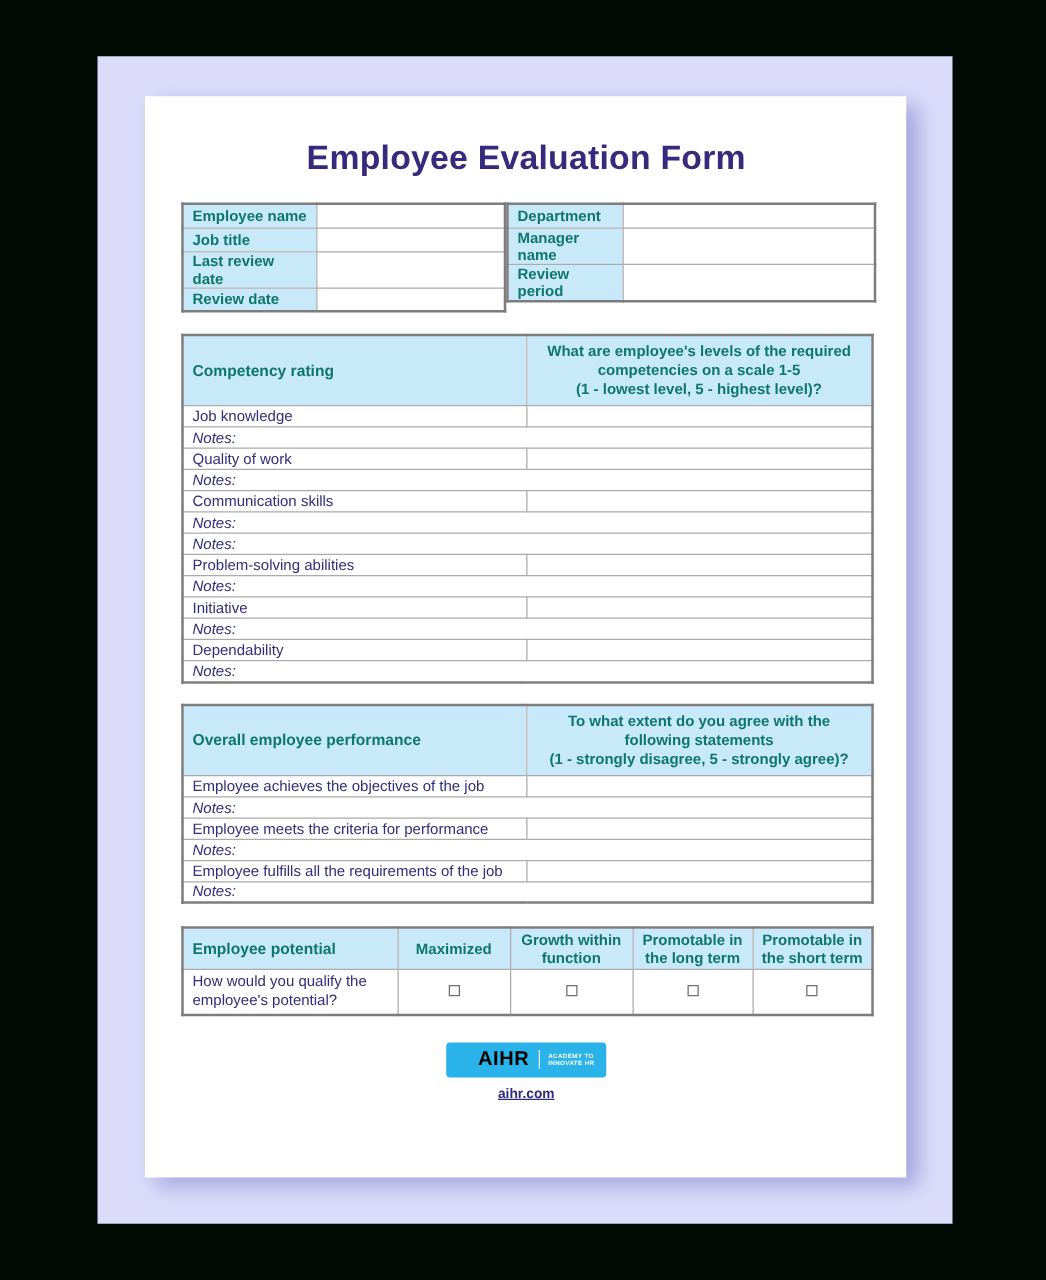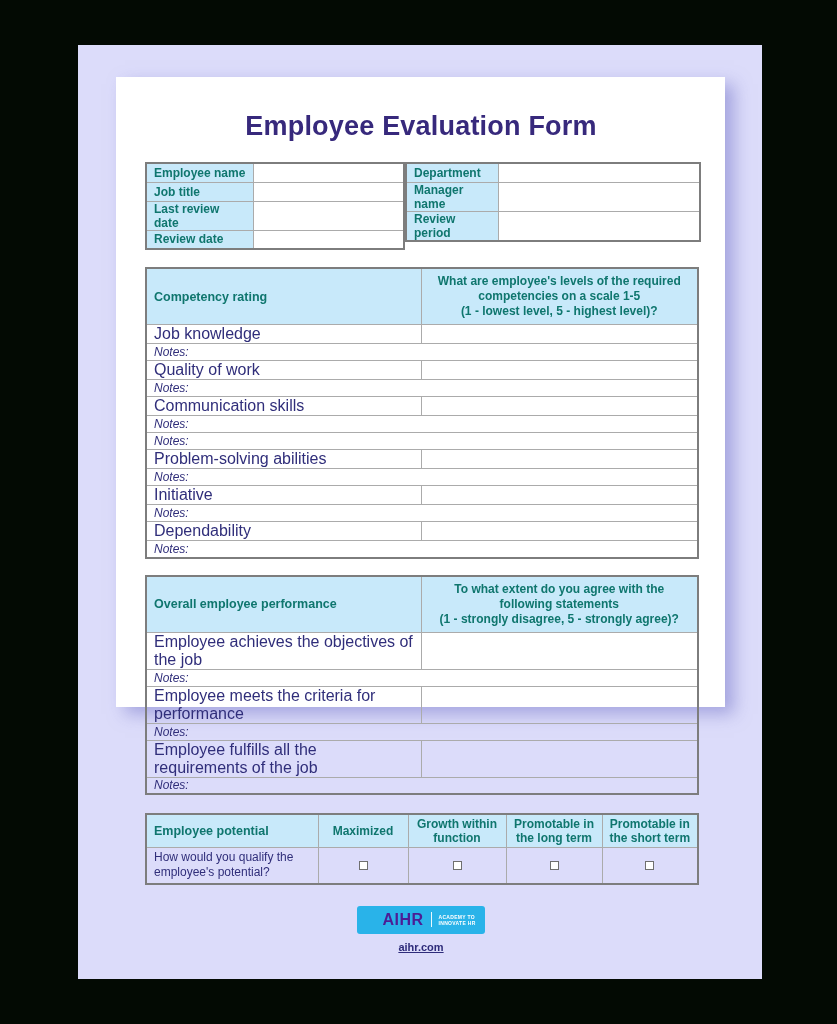--- a/index.html
+++ b/index.html
@@ -15,21 +15,21 @@
   }
   .mat {
     position: absolute;
     left: 78px; top: 45px;
     width: 684px; height: 934px;
     background: #dcdcfa;
   }
   .sheet {
     position: absolute;
     left: 38px; top: 32px;
-    width: 609px; height: 630px;
+    width: 609px; height: 865px;
     background: #ffffff;
     box-shadow: 9px 7px 16px rgba(118,118,200,0.55);
     color: #302e7a;
   }
   .content { padding: 0 28px 0 29px; }
 
   h1.title {
     margin-top: 34px;
     text-align: center;
     font-size: 27px;
@@ -66,21 +66,21 @@
   td.head-right {
     width: 277px;
     text-align: center;
     font-weight: bold;
     font-size: 12px;
     line-height: 15px;
     padding: 5px 8px;
   }
   .comp { margin-top: 17px; }
   .perf { margin-top: 16px; }
-  table.main td.row-label { height: 17px; font-size: 16px; padding: 0 7px; }
+  table.main td.row-label { height: 17px; font-size: 12px; padding: 0 7px; }
   table.main td.rating-cell { height: 17px; }
   table.main td.notes {
     height: 17px;
     font-size: 12px;
     font-style: italic;
     padding: 0 7px;
   }
 
   table.potential { width: 552px; margin-top: 18px; border-radius: 26px; }
   .potential td.lbl.pot-head { width: 172px; vertical-align: middle; padding: 0 7px; font-size: 12.5px; height: 33px; }
@@ -113,21 +113,21 @@
   .footer { margin-top: 21px; text-align: center; }
   .logo {
     display: inline-flex;
     align-items: center;
     background: #29b3e9;
     height: 28px;
     padding: 0 9px;
     border-radius: 3px;
     gap: 7px;
   }
-  .logo-main { color: #4c1d95; font-weight: bold; font-size: 16px; letter-spacing: 0.5px; margin-left: 16px; }
+  .logo-main { color: #000000; font-weight: bold; font-size: 16px; letter-spacing: 0.5px; margin-left: 16px; }
   .logo-divider { width: 1px; height: 15px; background: #fff; opacity: 0.9; }
   .logo-tag {
     display: flex;
     flex-direction: column;
     color: #fff;
     font-size: 5px;
     font-weight: bold;
     letter-spacing: 0.3px;
     line-height: 6px;
     text-align: left;

